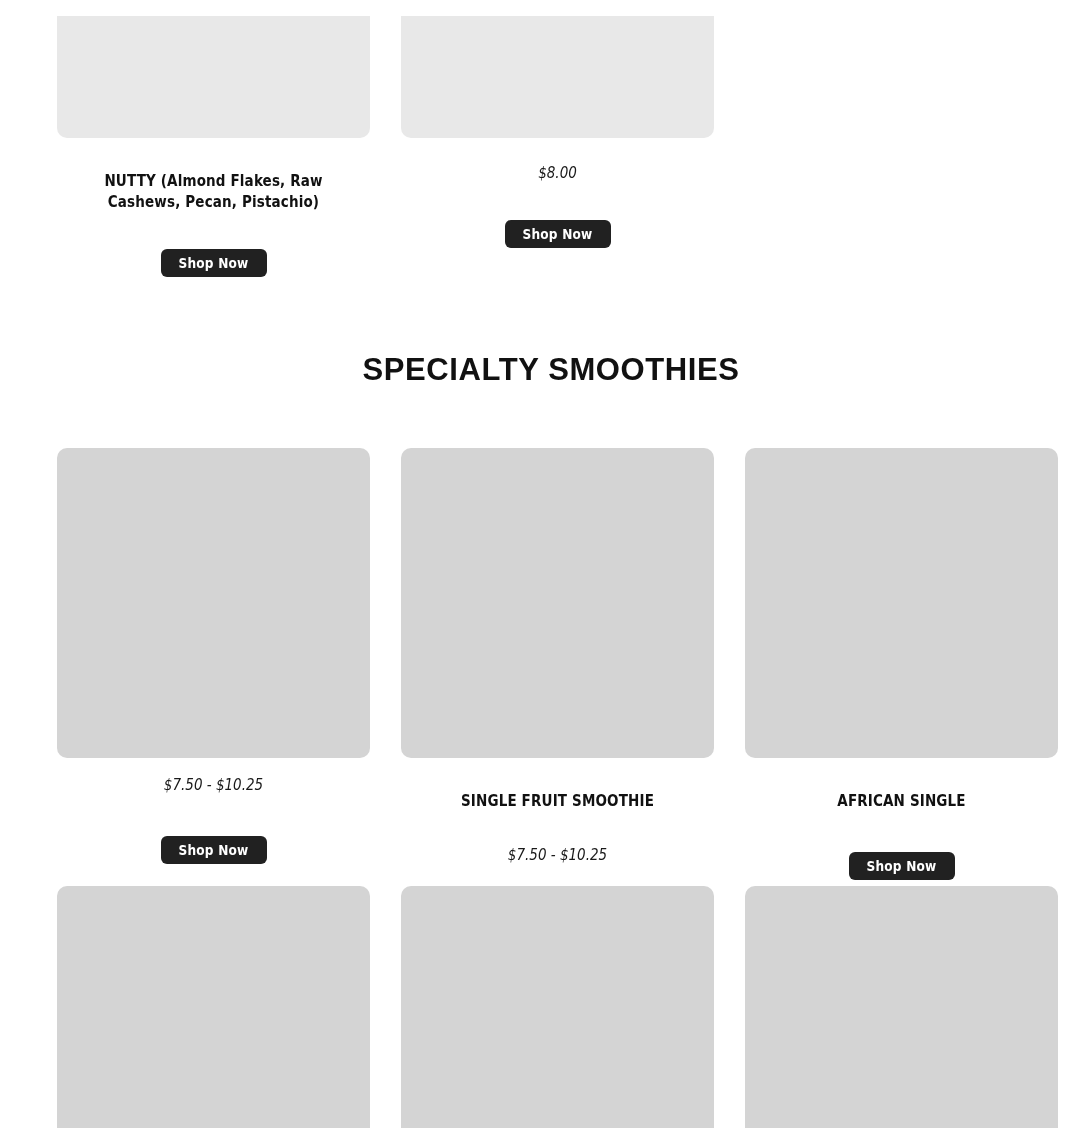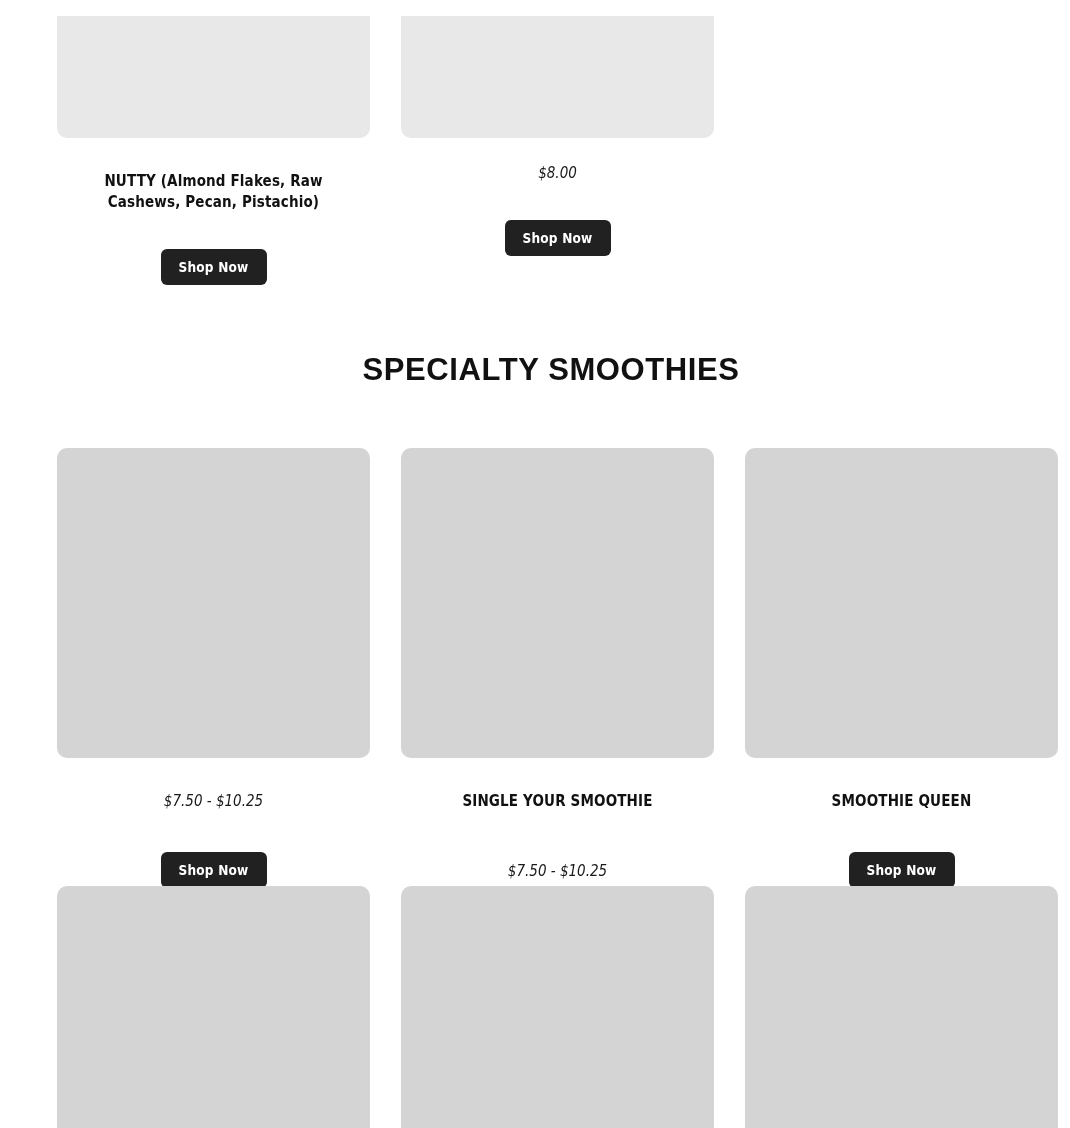--- a/index.html
+++ b/index.html
@@ -74,21 +74,21 @@
     text-align: center;
     color: #1a1a1a;
     width: 100%;
   }
 
   
   .shop-button {
     display: inline-flex;
     align-items: center;
     justify-content: center;
-    height: 36px;
+    height: 28px;
     padding: 0 18px;
     background: #212121;
     color: #ffffff;
     border: none;
     border-radius: 6px;
     font-family: "DejaVu Sans Condensed", "Liberation Sans", sans-serif;
     font-weight: bold;
     font-size: 13.5px;
     letter-spacing: 0.2px;
     cursor: pointer;
@@ -113,21 +113,21 @@
   #row-top .product-image { height: 280px; }
   #row-top .product-title { margin-top: 17px; }
   #row-top .product-price { margin-top: 9px; }
   #row-top .shop-button   { margin-top: 20px; }
 
   #heading-specialty { top: 320px; }
 
   #row-specialty { top: 400px; }
   #row-specialty .product-image { height: 310px; }
   #row-specialty .product-title { margin-top: 17px; }
-  #row-specialty .product-price { margin-top: 17px; }
+  #row-specialty .product-price { margin-top: 1px; }
   #row-specialty .shop-button   { margin-top: 24px; }
 
   #row-bottom { top: 838px; }
   #row-bottom .product-image { height: 310px; }
 </style>
 </head>
 <body>
 
 <div class="page">
 
@@ -153,28 +153,28 @@
   <div class="product-row" id="row-specialty">
 
     <div class="product-card">
       <div class="product-image"></div>
       <div class="product-price">$7.50 - $10.25</div>
       <button class="shop-button">Shop Now</button>
     </div>
 
     <div class="product-card">
       <div class="product-image"></div>
-      <div class="product-title">SINGLE YOUR SMOOTHIE</div>
+      <div class="product-title">SINGLE FRUIT SMOOTHIE</div>
       <div class="product-price">$7.50 - $10.25</div>
       <button class="shop-button">Shop Now</button>
     </div>
 
     <div class="product-card">
       <div class="product-image"></div>
-      <div class="product-title">SMOOTHIE QUEEN</div>
+      <div class="product-title">AFRICAN SINGLE</div>
       <button class="shop-button">Shop Now</button>
     </div>
   </div>
 
   <div class="product-row" id="row-bottom">
 
     <div class="product-card">
       <div class="product-image"></div>
     </div>
 

